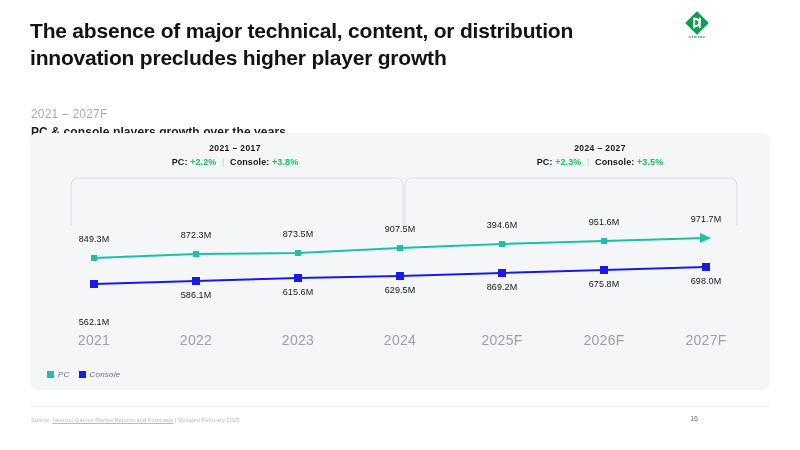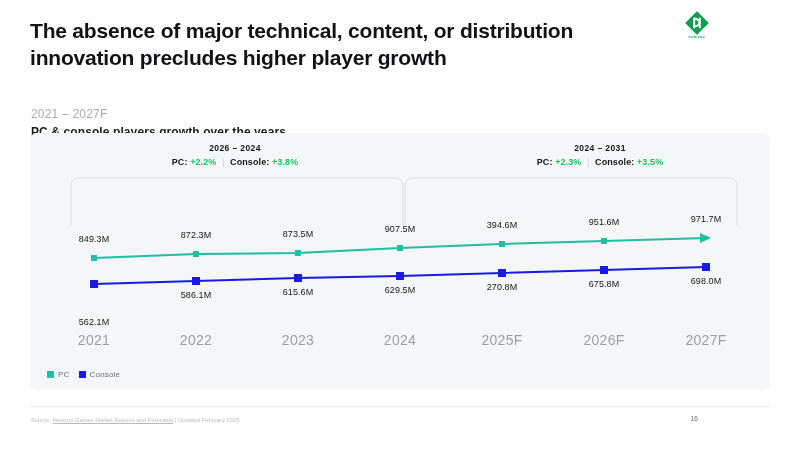--- a/index.html
+++ b/index.html
@@ -73,21 +73,21 @@
     transform:translateX(-50%);white-space:nowrap;
   }
   .xlabel{
     position:absolute;font-size:14px;color:#9aa0a7;letter-spacing:.3px;
     transform:translateX(-50%);white-space:nowrap;
   }
 
   
   .legend{
     position:absolute;left:17px;top:237px;
-    display:flex;align-items:center;gap:9px;
+    display:flex;align-items:center;gap:9px;font-style:italic;
   }
   .lg-item{display:flex;align-items:center;gap:4px;}
   .lg-sw{width:7px;height:7px;display:block;}
   .lg-tx{font-size:8px;color:#6c727a;letter-spacing:.2px;}
 
   
   .foot-rule{
     position:absolute;left:30px;top:406px;width:740px;height:1px;background:#ebedef;
   }
   .source{
@@ -117,32 +117,32 @@
   </div>
 
   <div class="title">The absence of major technical, content, or distribution innovation precludes higher player growth</div>
 
   <div class="sub-title">PC &amp; console players growth over the years</div>
   <div class="sub-range">2021 – 2027F</div>
 
   <div class="panel">
 
     <div class="period" style="left:40px;top:10px;width:330px;">
-      <div class="p-years">2026 – 2024</div>
+      <div class="p-years">2021 – 2017</div>
       <div class="p-stats">
         <span>PC:</span>
         <span class="p-val">+2.2%</span>
         <span class="p-sep">|</span>
         <span>Console:</span>
         <span class="p-val">+3.8%</span>
       </div>
     </div>
 
     <div class="period" style="left:405px;top:10px;width:330px;">
-      <div class="p-years">2024 – 2031</div>
+      <div class="p-years">2024 – 2027</div>
       <div class="p-stats">
         <span>PC:</span>
         <span class="p-val">+2.3%</span>
         <span class="p-sep">|</span>
         <span>Console:</span>
         <span class="p-val">+3.5%</span>
       </div>
     </div>
 
     <svg class="brackets" viewBox="0 0 740 257">
@@ -182,21 +182,21 @@
       <div class="dlabel" style="left:268px;top:96px;">873.5M</div>
       <div class="dlabel" style="left:370px;top:91px;">907.5M</div>
       <div class="dlabel" style="left:472px;top:87px;">394.6M</div>
       <div class="dlabel" style="left:574px;top:84px;">951.6M</div>
       <div class="dlabel" style="left:676px;top:81px;">971.7M</div>
 
       <div class="dlabel" style="left:64px;top:160px;margin-top:24px;">562.1M</div>
       <div class="dlabel" style="left:166px;top:157px;">586.1M</div>
       <div class="dlabel" style="left:268px;top:154px;">615.6M</div>
       <div class="dlabel" style="left:370px;top:152px;">629.5M</div>
-      <div class="dlabel" style="left:472px;top:149px;">270.8M</div>
+      <div class="dlabel" style="left:472px;top:149px;">869.2M</div>
       <div class="dlabel" style="left:574px;top:146px;">675.8M</div>
       <div class="dlabel" style="left:676px;top:143px;">698.0M</div>
 
       <div class="xlabel" style="left:64px;top:199px;">2021</div>
       <div class="xlabel" style="left:166px;top:199px;">2022</div>
       <div class="xlabel" style="left:268px;top:199px;">2023</div>
       <div class="xlabel" style="left:370px;top:199px;">2024</div>
       <div class="xlabel" style="left:472px;top:199px;">2025F</div>
       <div class="xlabel" style="left:574px;top:199px;">2026F</div>
       <div class="xlabel" style="left:676px;top:199px;">2027F</div>

